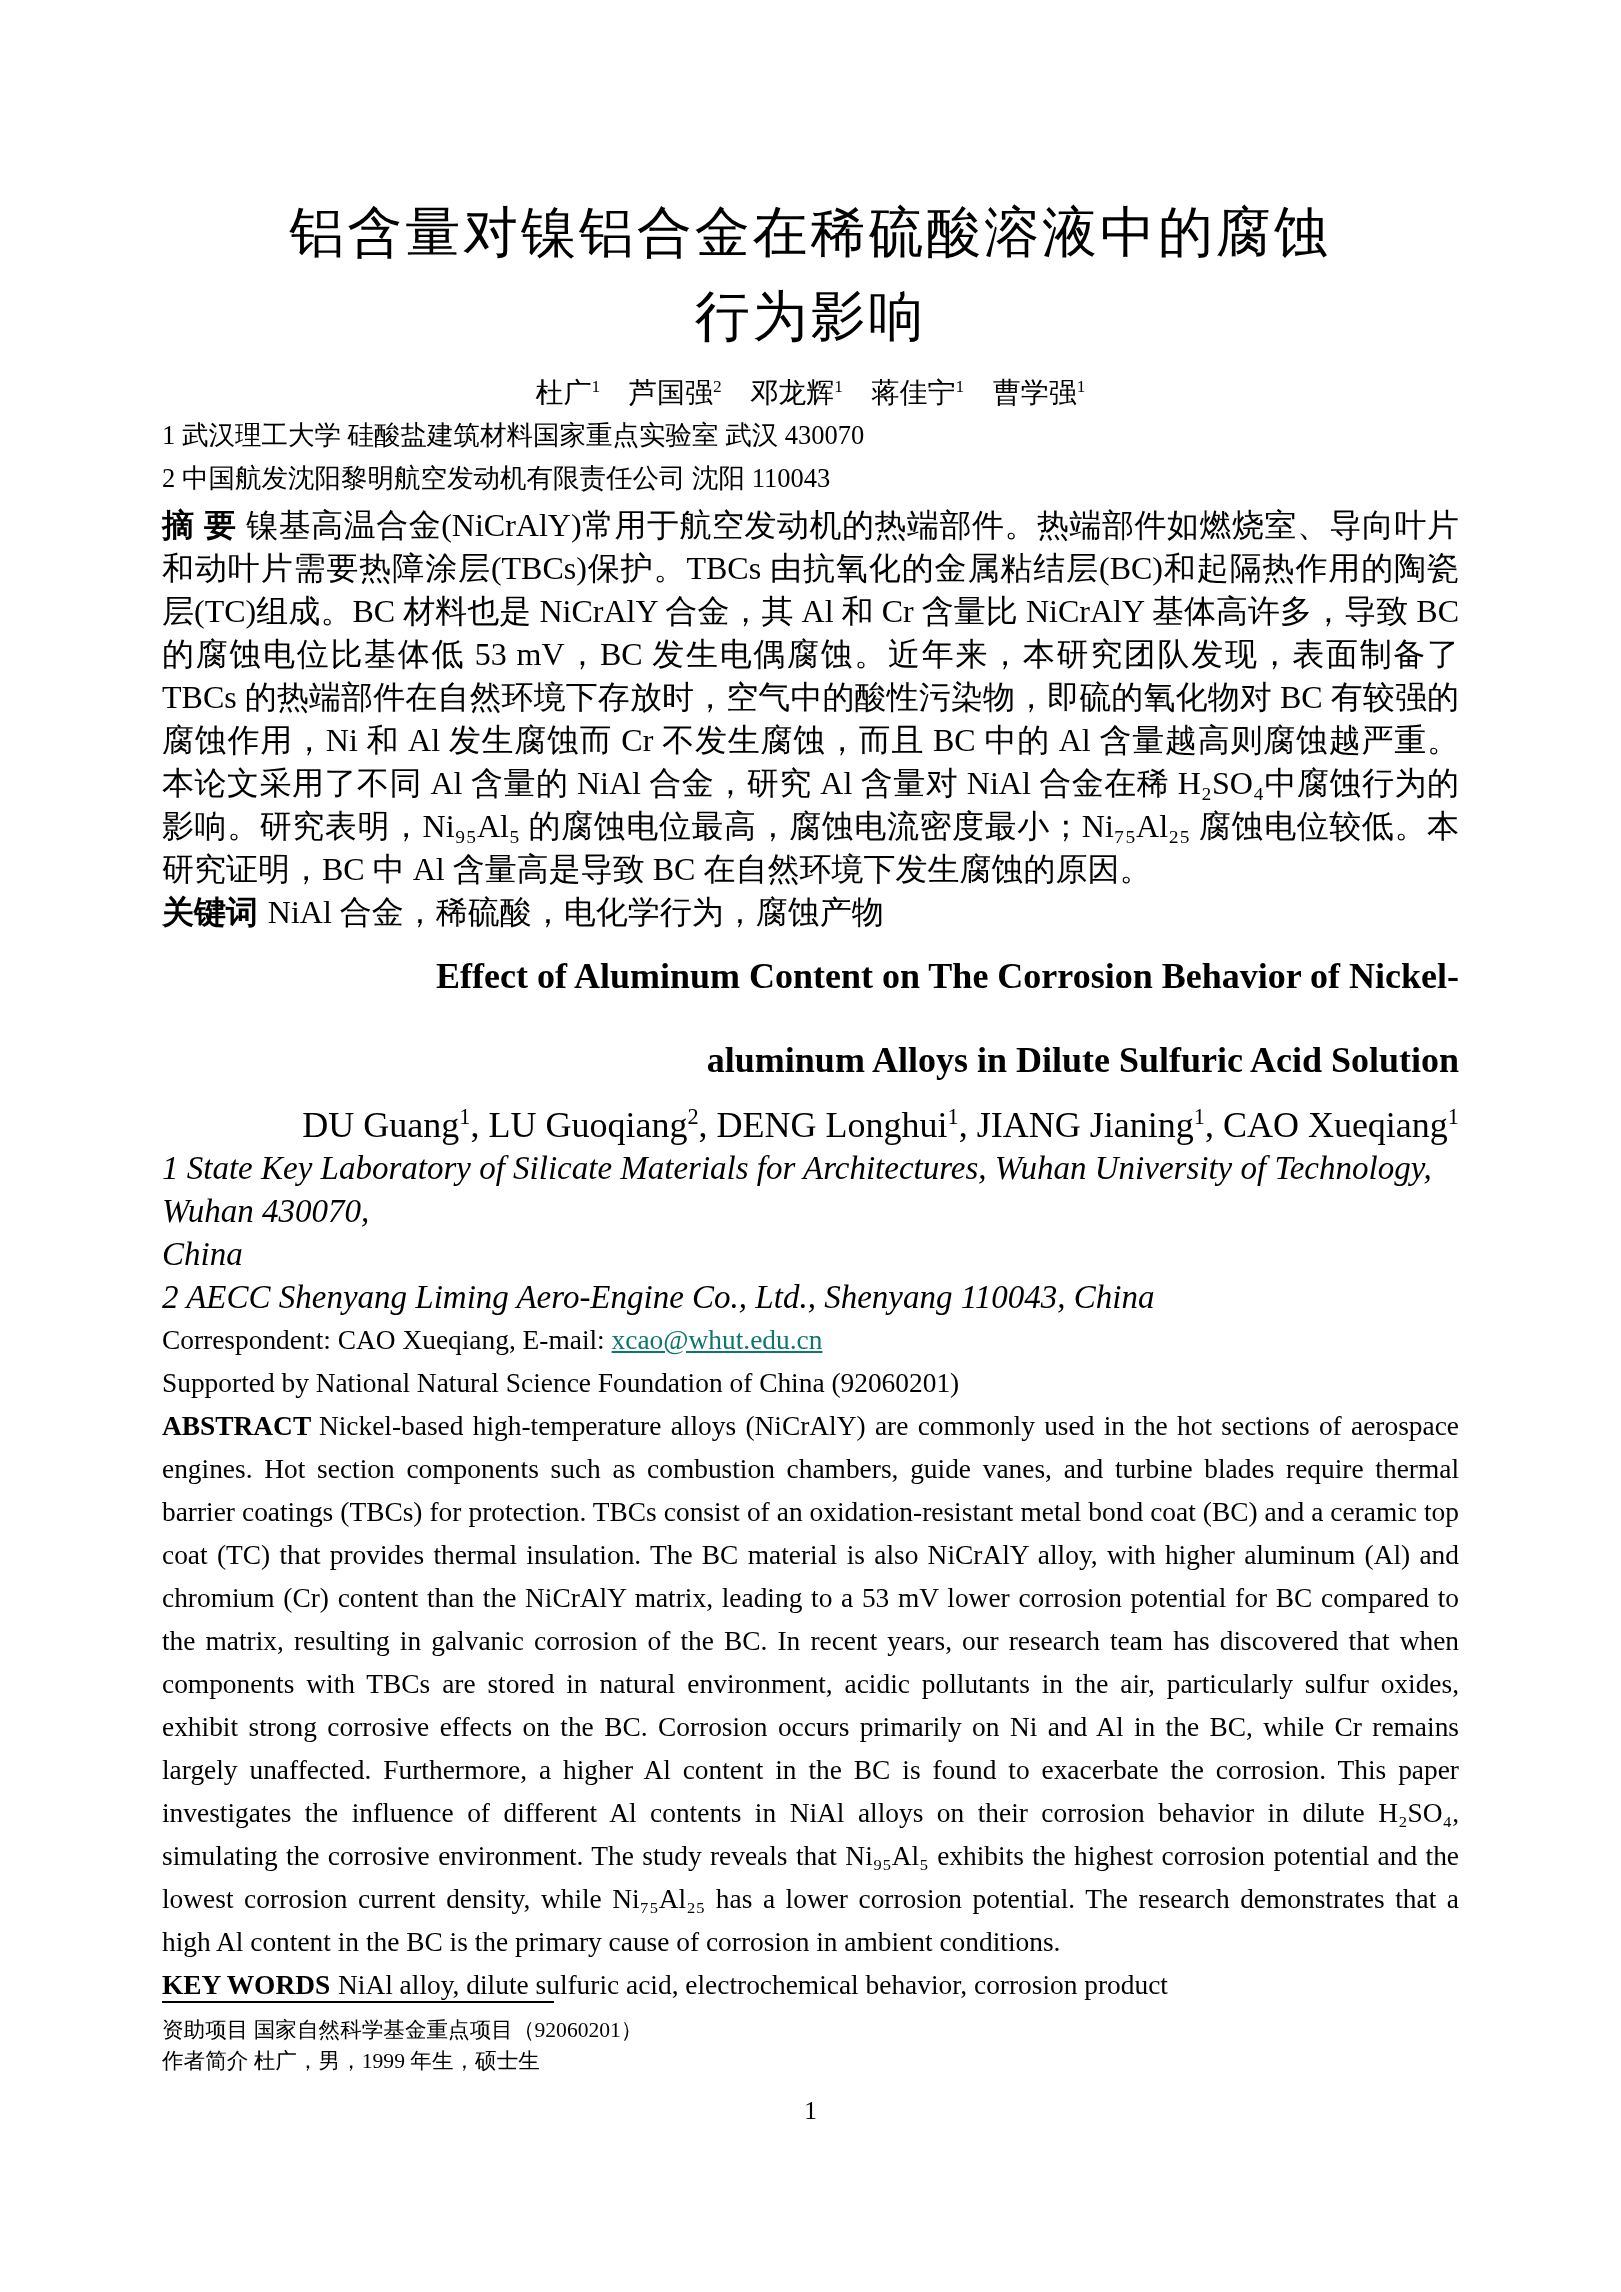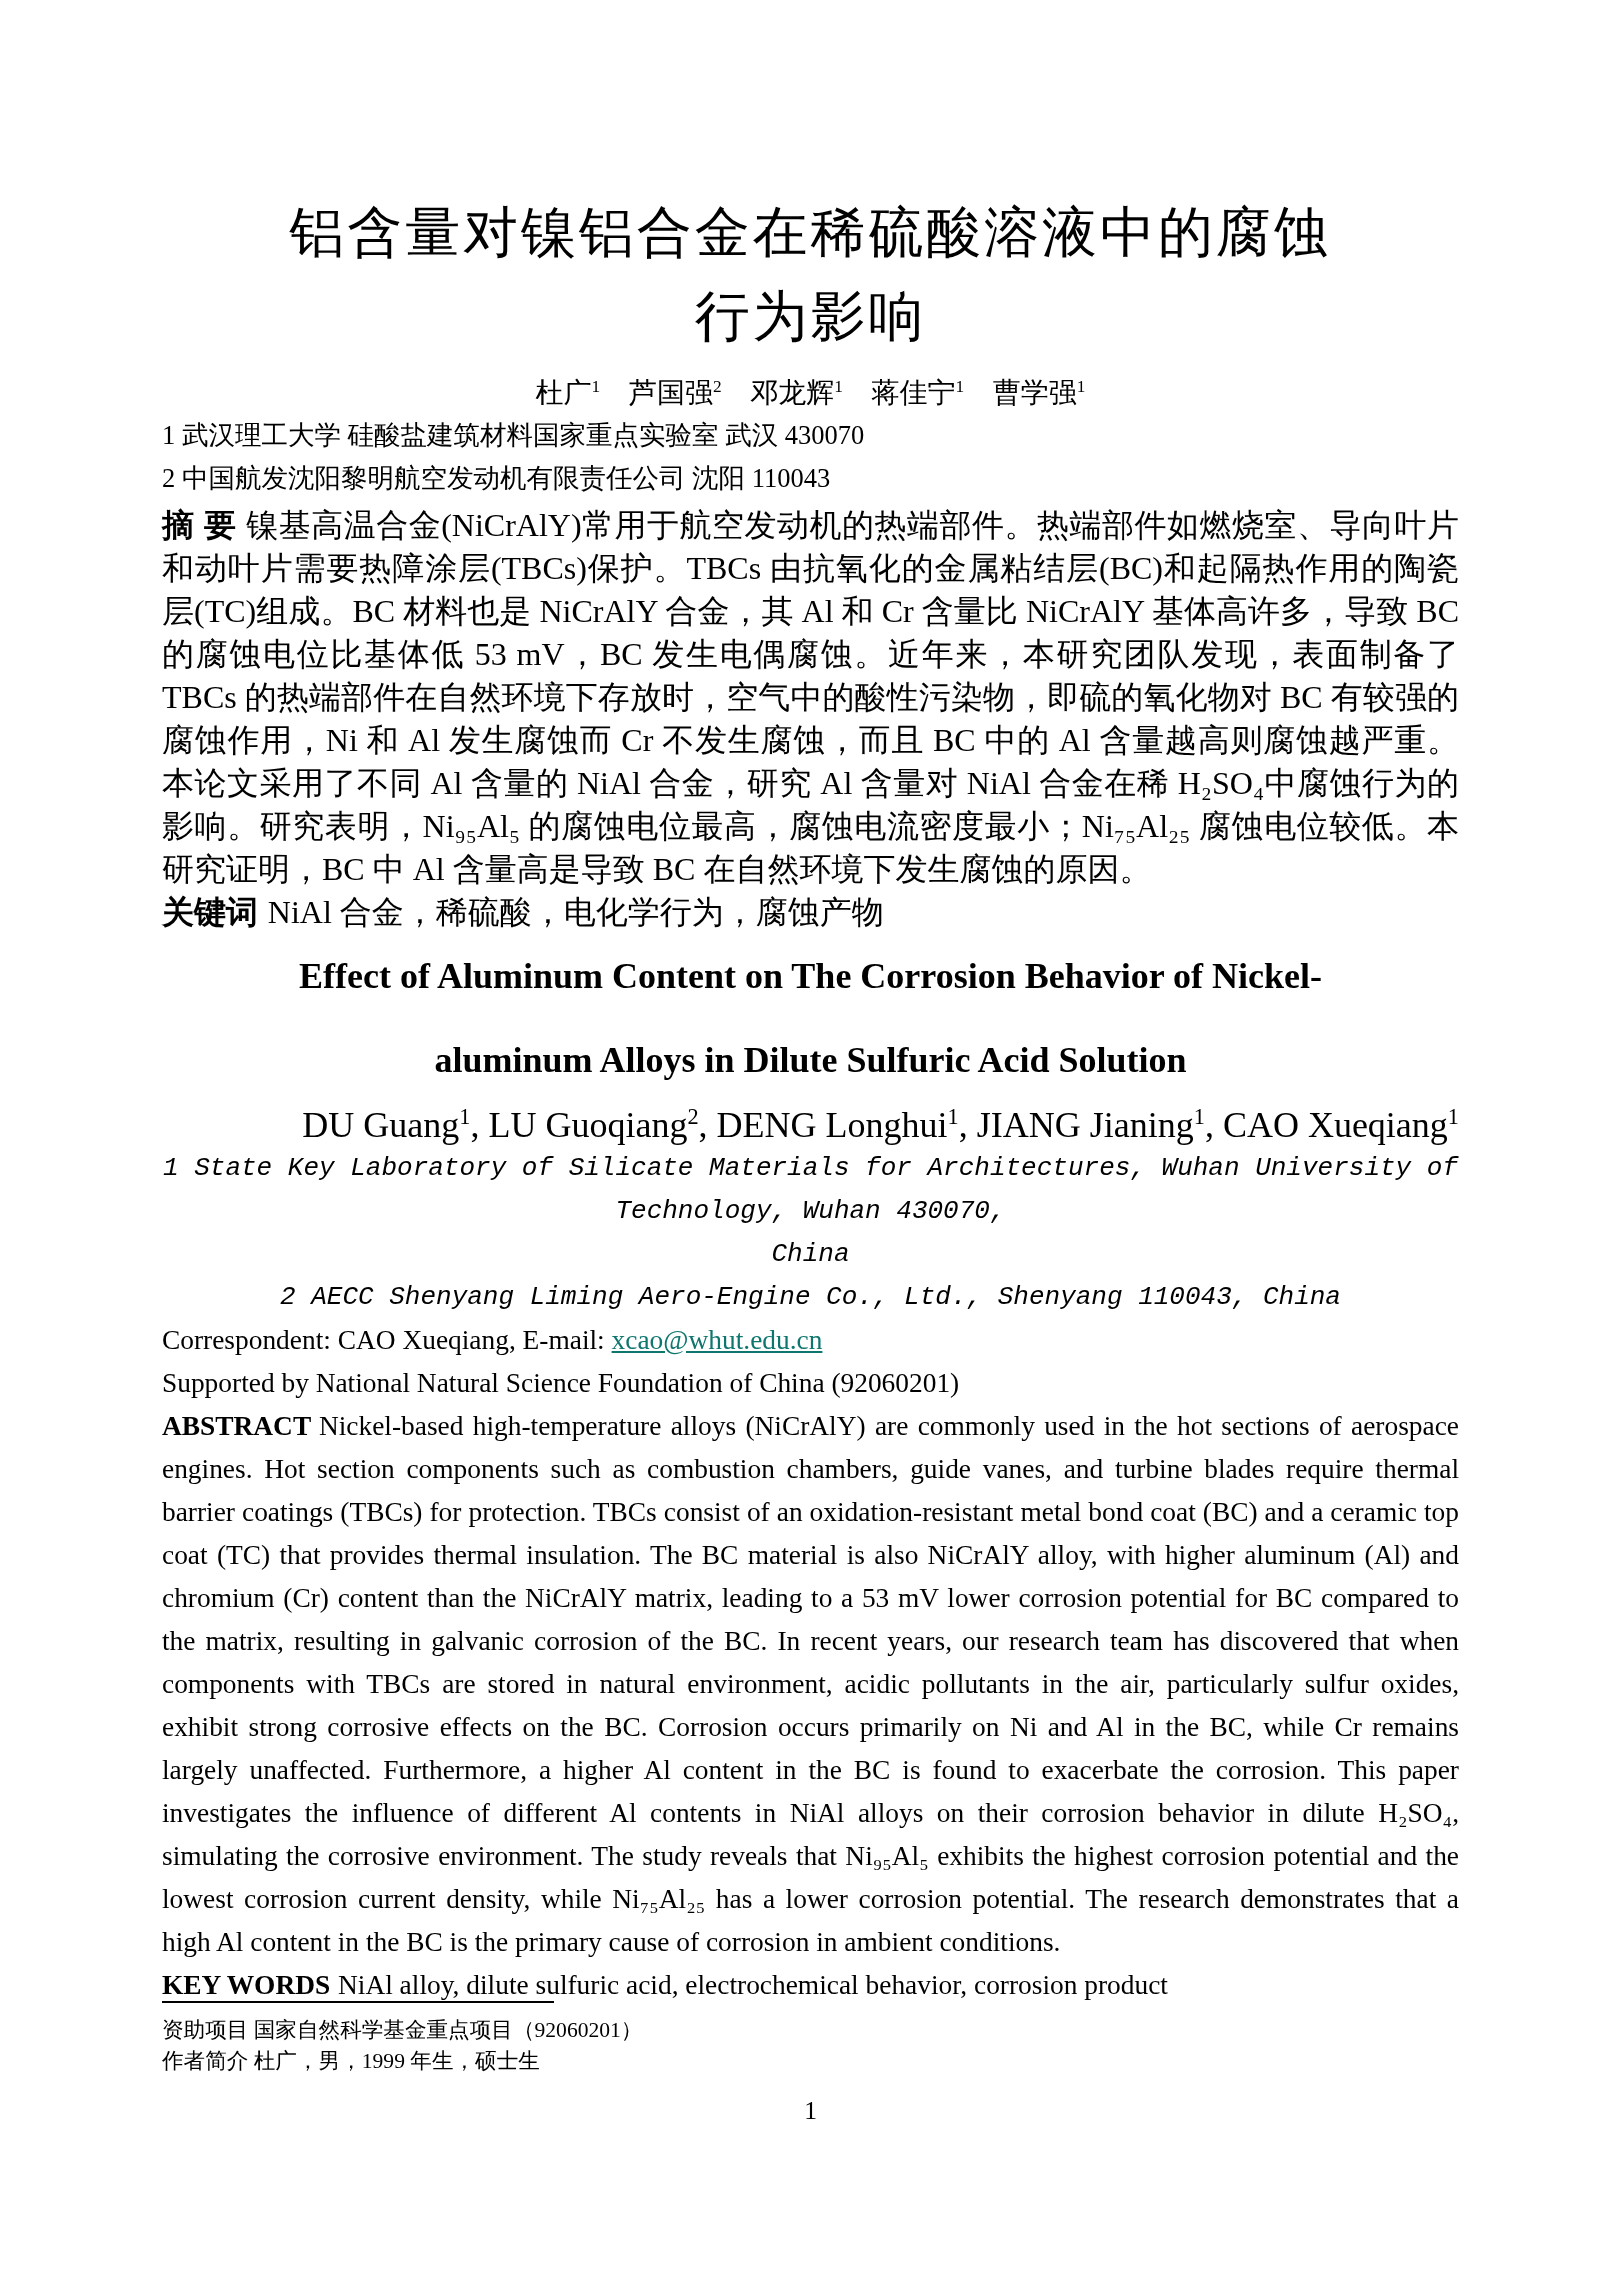--- a/index.html
+++ b/index.html
@@ -63,36 +63,35 @@
   .en-label {
     font-weight: 700;
     margin-right: 7.8px;
   }
 
   .en-title {
     margin: 0;
     font-size: 36px;
     font-weight: 700;
     line-height: 84px;
-    text-align: center;
+    text-align: right;
   }
 
   .en-authors {
     margin-top: 2px;
     font-size: 36px;
     line-height: 43px;
     text-align: right;
   }
 
   .en-affil {
-    font-size: 26px;
+    font-size: 33px;
     line-height: 43px;
     font-style: italic;
-    text-align: center;
-    font-family: Liberation Mono, monospace;
+    text-align: left;
   }
 
   .plain-line {
     font-size: 27.4px;
     line-height: 43px;
     text-align: left;
   }
   .email {
     color: #0f766e;
     text-decoration: underline;

